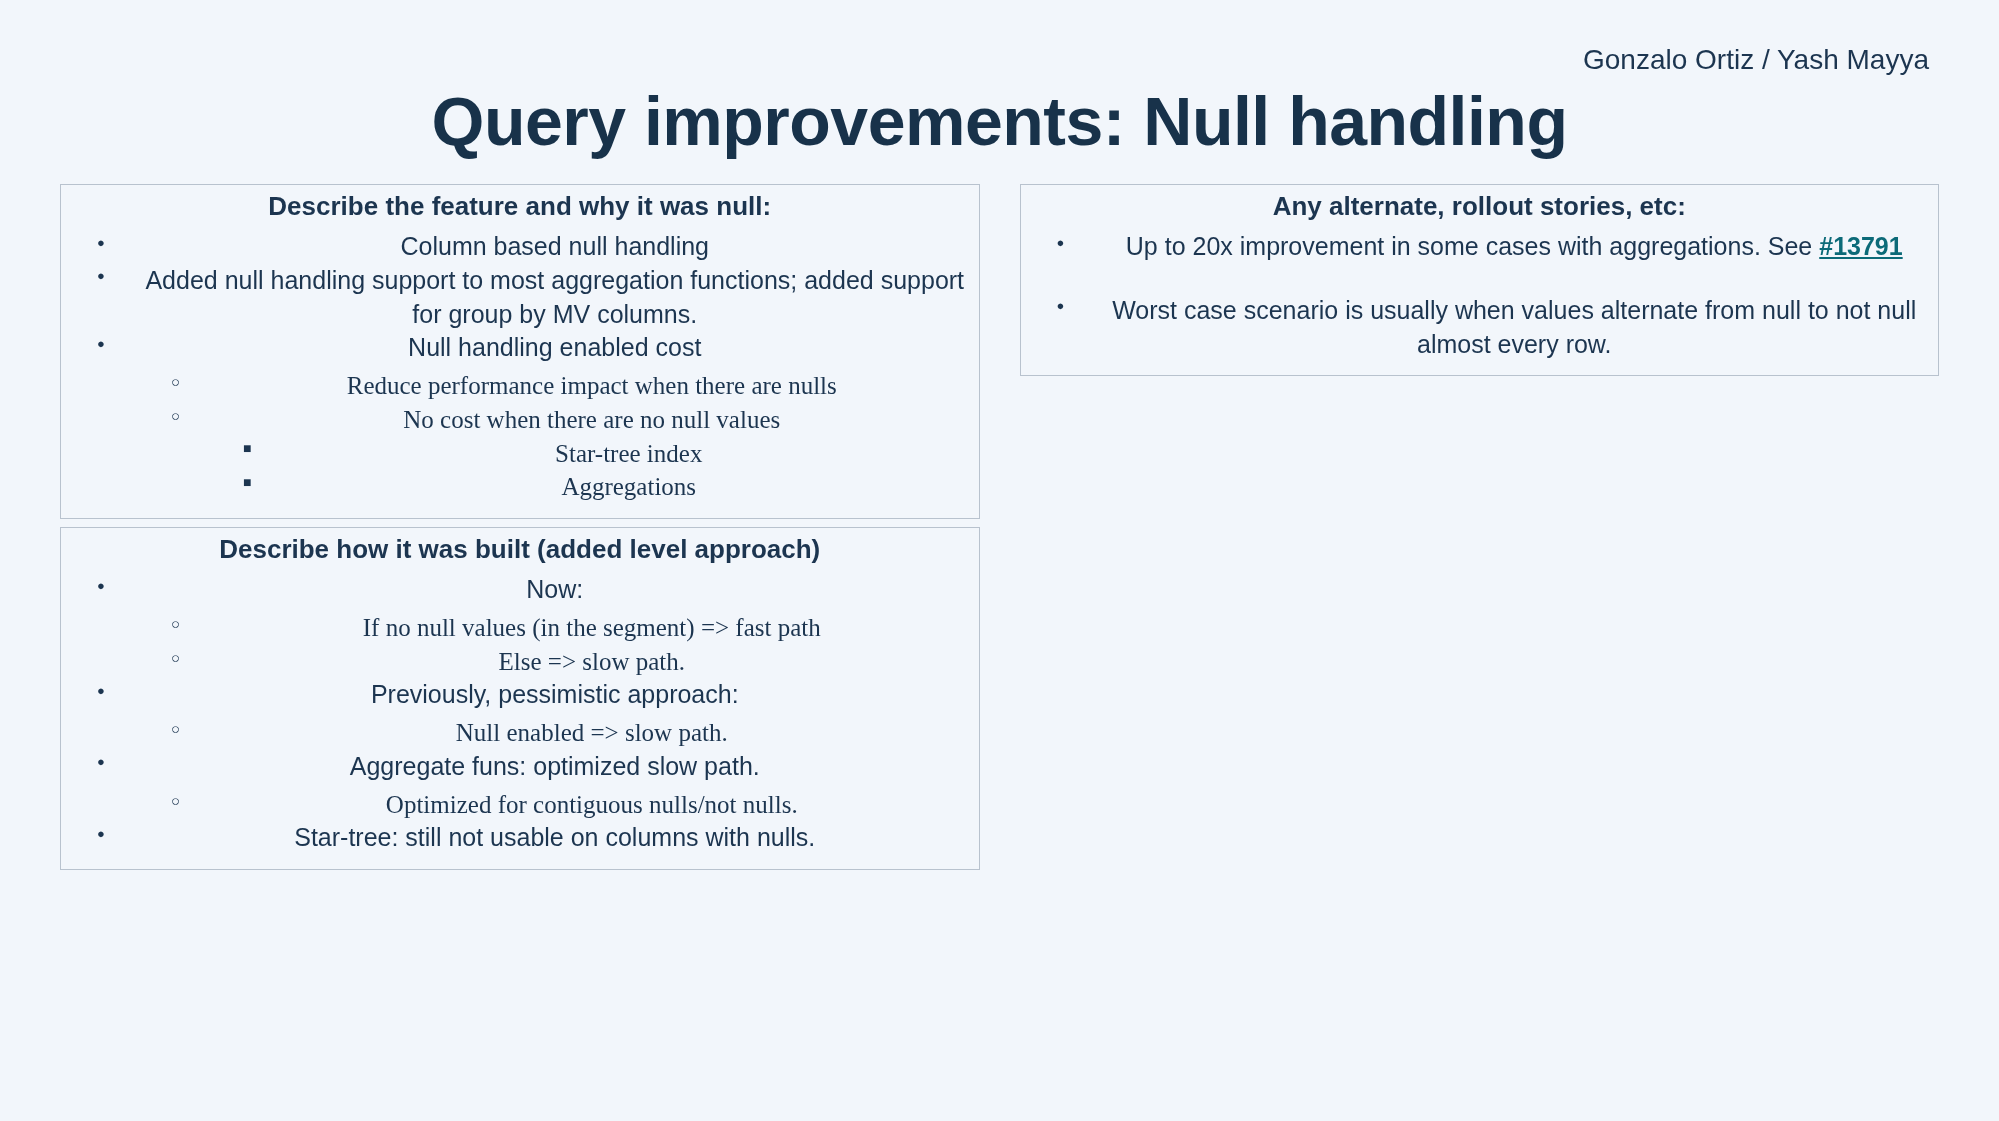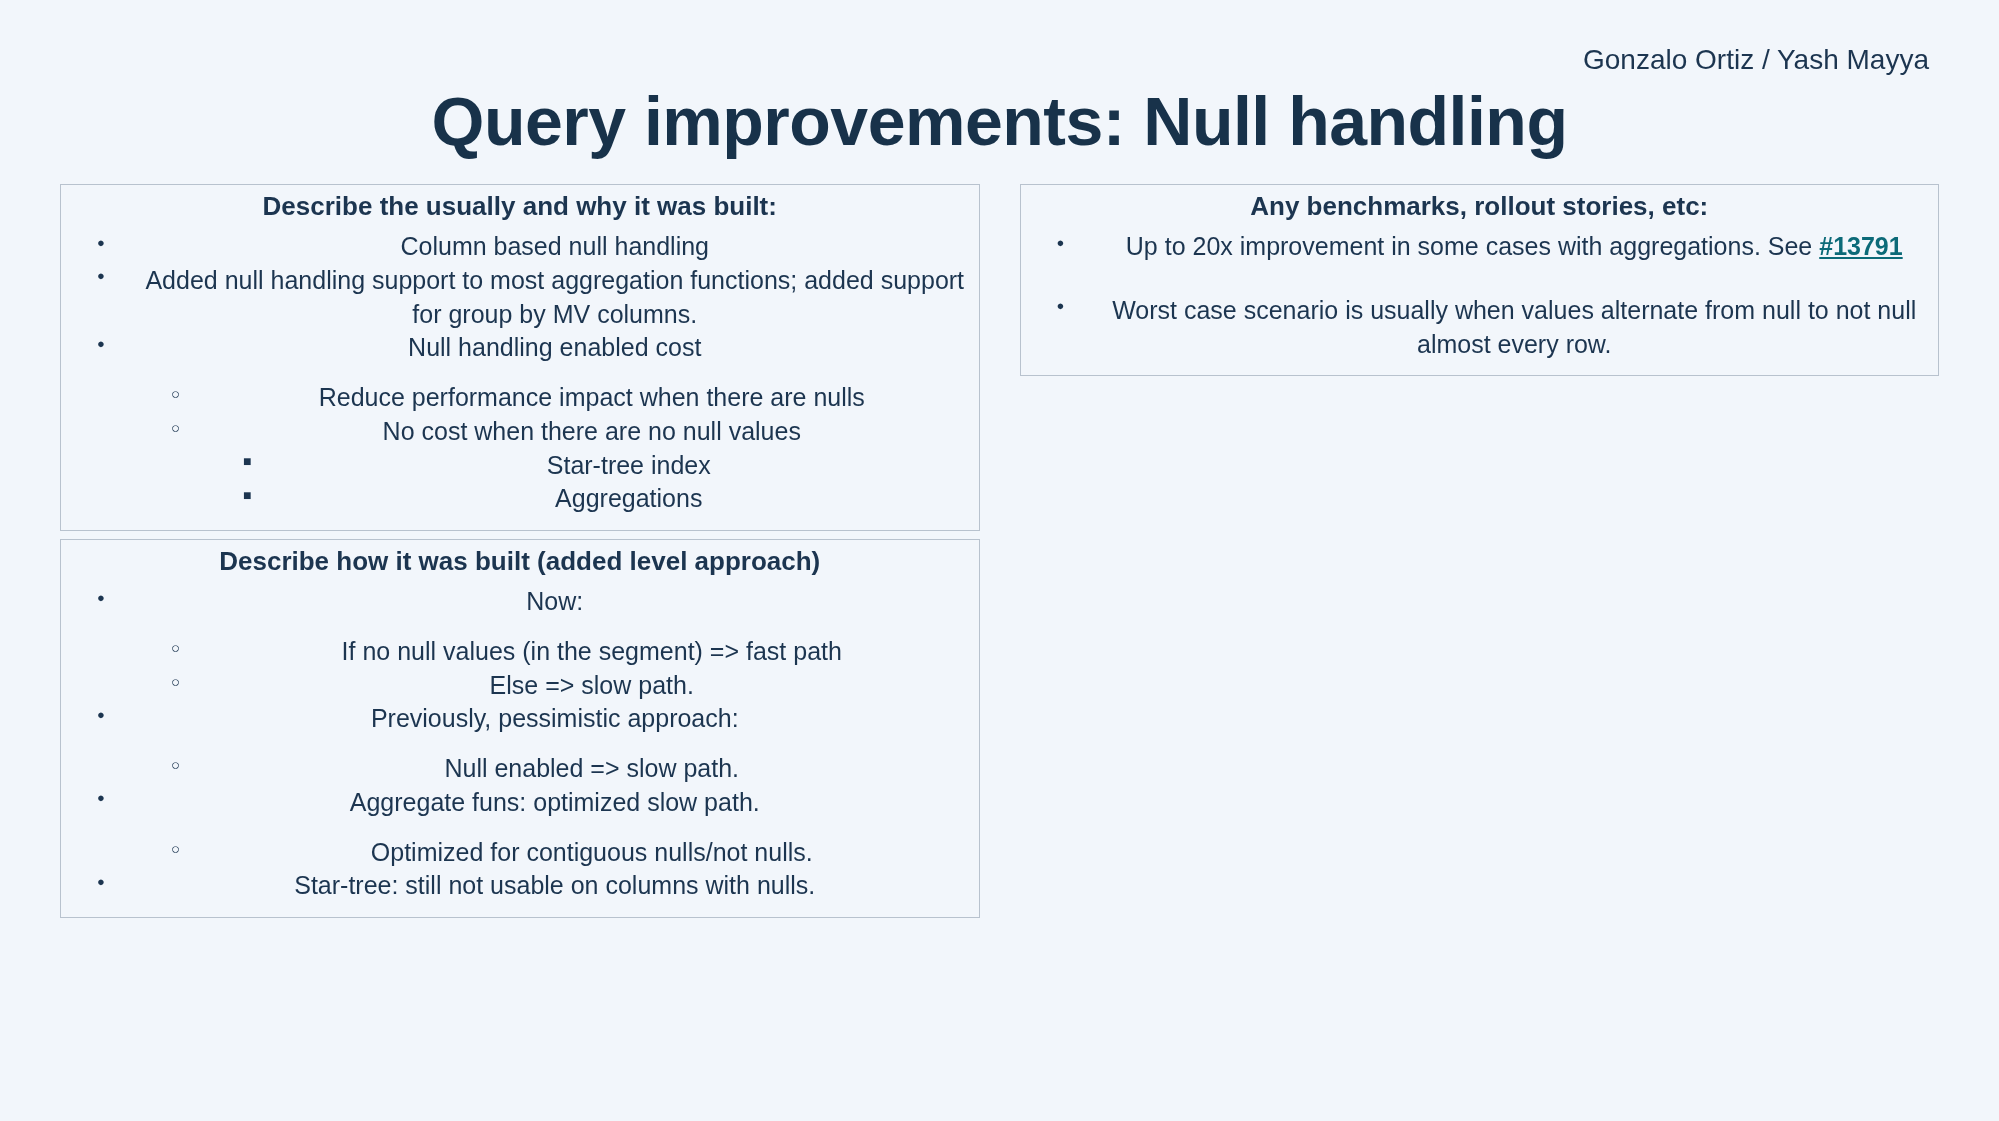--- a/index.html
+++ b/index.html
@@ -54,21 +54,21 @@
     color: #1c3550;
   }
   ul.bul > li::before {
     content: "●";
     position: absolute;
     left: 28px;
     top: 0.28em;
     font-size: 13px;
     color: #1c3550;
   }
-  ul.sub { list-style: none; padding-left: 0; margin-top: 16px; }
+  ul.sub { list-style: none; padding-left: 0; margin-top: 4px; font-family: Liberation Serif, serif; }
   ul.sub > li {
     position: relative;
     padding-left: 74px;
     font-size: 25px;
     line-height: 1.35;
   }
   ul.sub > li::before {
     content: "○";
     position: absolute;
     left: 32px;
@@ -105,21 +105,21 @@
   <span>Gonzalo Ortiz / Yash Mayya</span>
 </div>
 
 <h1 class="title">Query improvements: Null handling</h1>
 
 <div class="cols">
 
   <div class="col">
 
     <div class="card">
-      <div class="card-title">Describe the usually and why it was built:</div>
+      <div class="card-title">Describe the feature and why it was null:</div>
       <ul class="bul">
         <li>Column based null handling</li>
         <li>Added null handling support to most aggregation functions; added support for group by MV columns.</li>
         <li>
           <span>Null handling enabled cost</span>
           <ul class="sub">
             <li>Reduce performance impact when there are nulls</li>
             <li>
               <span>No cost when there are no null values</span>
               <ul class="sub2">
@@ -155,21 +155,21 @@
           </ul>
         </li>
         <li>Star-tree: still not usable on columns with nulls.</li>
       </ul>
     </div>
 
   </div>
 
   <div class="col">
     <div class="card">
-      <div class="card-title">Any benchmarks, rollout stories, etc:</div>
+      <div class="card-title">Any alternate, rollout stories, etc:</div>
       <ul class="bul">
         <li>
           <span>Up to 20x improvement in some cases with aggregations. See </span><a href="#" class="link">#13791</a>
         </li>
       </ul>
       <div class="gap"></div>
       <ul class="bul">
         <li>Worst case scenario is usually when values alternate from null to not null almost every row.</li>
       </ul>
     </div>

